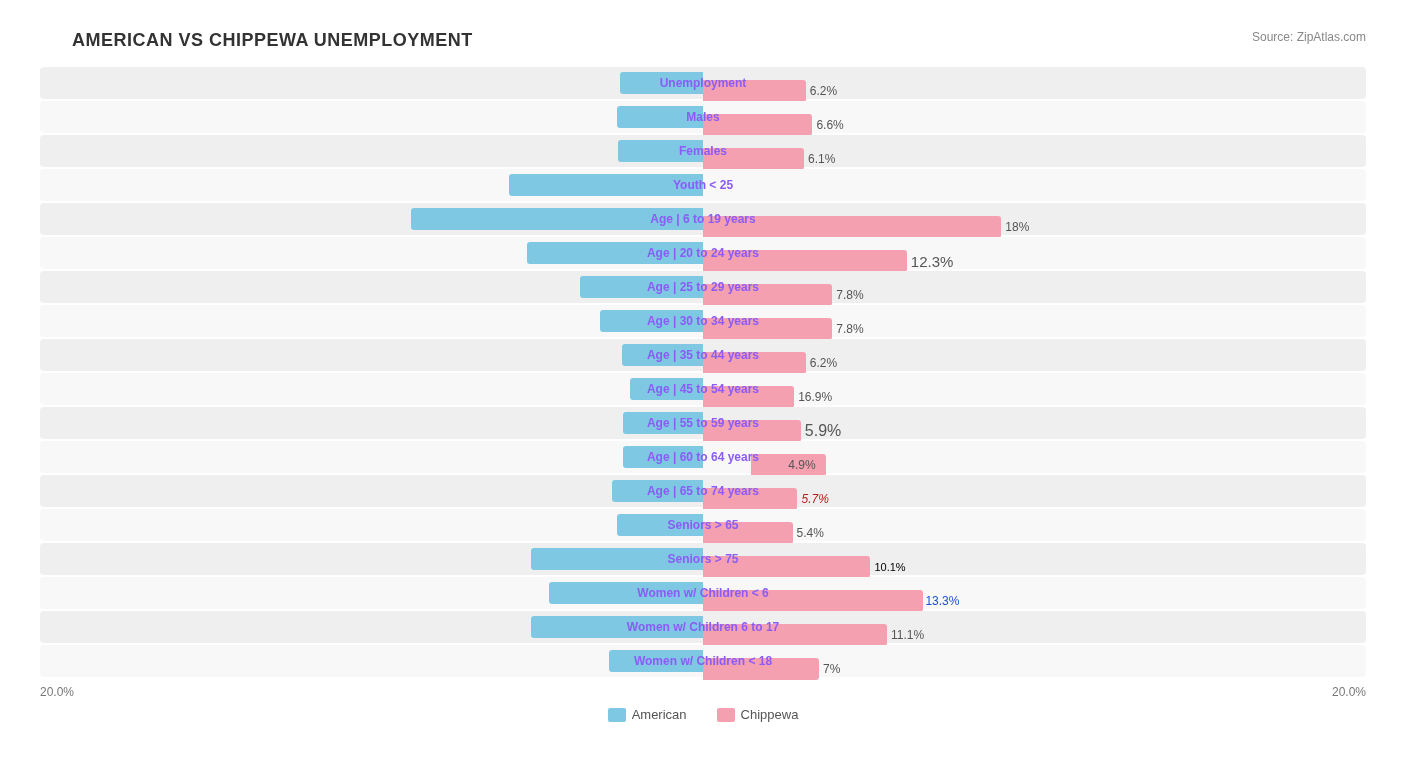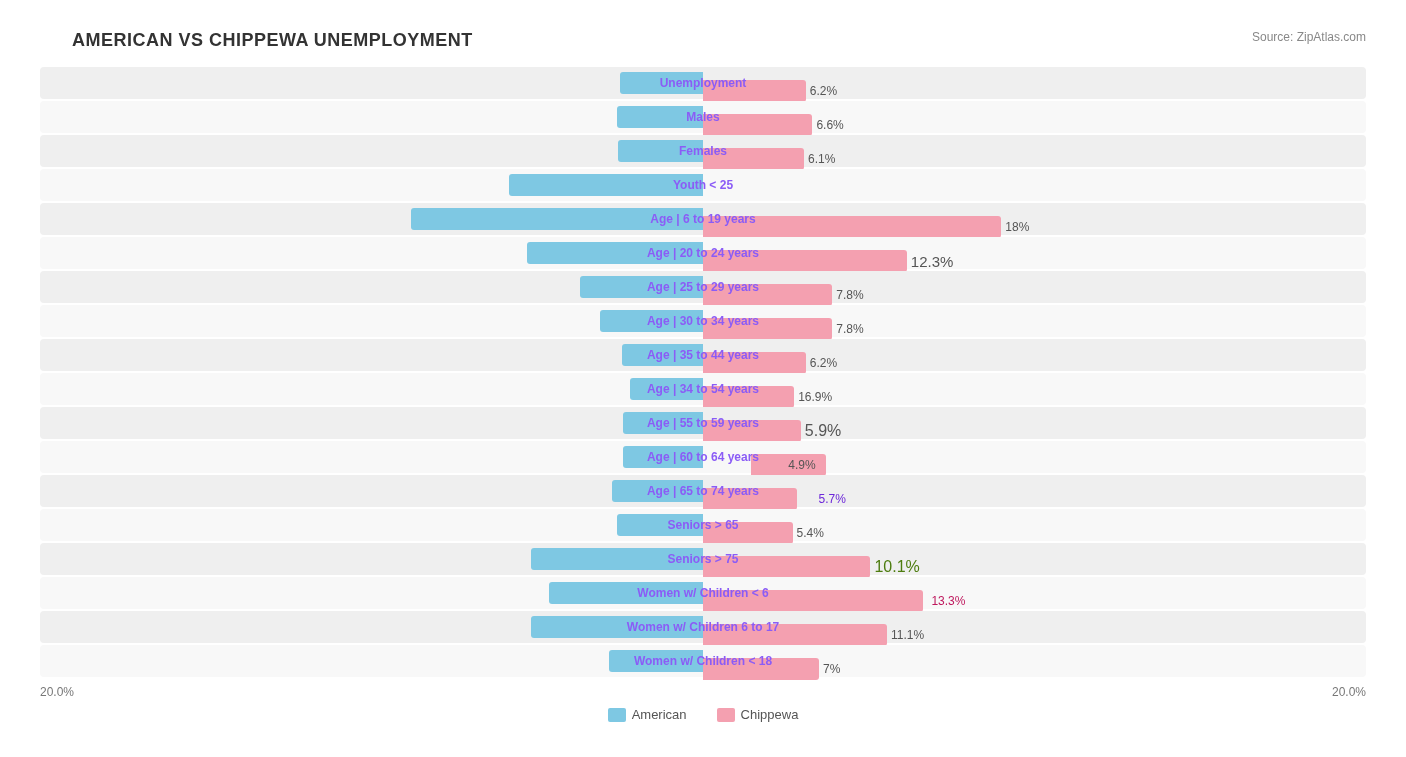--- a/index.html
+++ b/index.html
@@ -298,21 +298,21 @@
     </div>
   </div>
       <div class="bar-row">
     <div class="row-inner">
       <div class="bar-left-container" style="width:50%">
         <div style="position:relative; display:flex; align-items:center; justify-content:flex-end; width:100%; height:100%;">
 
           <div class="bar-left" style="width:11.000000000000002%; height:22px; background:#7ec8e3; border-radius:3px 0 0 3px;"></div>
         </div>
       </div>
-      <div class="row-label">Age | 34 to 54 years</div>
+      <div class="row-label">Age | 45 to 54 years</div>
       <div class="bar-right-container" style="width:50%">
         <div style="position:relative; display:flex; align-items:center; width:100%; height:100%;">
           <div class="bar-right" style="width:13.750000000000002%; height:22px; background:#f4a0b0; border-radius:0 3px 3px 0;"></div>
           <span class="bar-right-value" style="position:absolute; left:13.750000000000002%; margin-left:4px; font-size:12px; color:#555; white-space:nowrap;">16.9%</span>
         </div>
       </div>
     </div>
   </div>
       <div class="bar-row">
     <div class="row-inner">
@@ -353,21 +353,21 @@
       <div class="bar-left-container" style="width:50%">
         <div style="position:relative; display:flex; align-items:center; justify-content:flex-end; width:100%; height:100%;">
 
           <div class="bar-left" style="width:13.750000000000002%; height:22px; background:#7ec8e3; border-radius:3px 0 0 3px;"></div>
         </div>
       </div>
       <div class="row-label">Age | 65 to 74 years</div>
       <div class="bar-right-container" style="width:50%">
         <div style="position:relative; display:flex; align-items:center; width:100%; height:100%;">
           <div class="bar-right" style="width:14.250000000000002%; height:22px; background:#f4a0b0; border-radius:0 3px 3px 0;"></div>
-          <span class="bar-right-value" style="position:absolute; left:14.250000000000002%; margin-left:21px; font-size:12px; color:#6d28d9; white-space:nowrap;">5.7%</span>
+          <span class="bar-right-value" style="position:absolute; left:14.250000000000002%; margin-left:4px; font-size:12px; color:#b91c1c; white-space:nowrap;font-style:italic;">5.7%</span>
         </div>
       </div>
     </div>
   </div>
       <div class="bar-row">
     <div class="row-inner">
       <div class="bar-left-container" style="width:50%">
         <div style="position:relative; display:flex; align-items:center; justify-content:flex-end; width:100%; height:100%;">
 
           <div class="bar-left" style="width:13%; height:22px; background:#7ec8e3; border-radius:3px 0 0 3px;"></div>
@@ -387,38 +387,38 @@
       <div class="bar-left-container" style="width:50%">
         <div style="position:relative; display:flex; align-items:center; justify-content:flex-end; width:100%; height:100%;">
 
           <div class="bar-left" style="width:26%; height:22px; background:#7ec8e3; border-radius:3px 0 0 3px;"></div>
         </div>
       </div>
       <div class="row-label">Seniors &gt; 75</div>
       <div class="bar-right-container" style="width:50%">
         <div style="position:relative; display:flex; align-items:center; width:100%; height:100%;">
           <div class="bar-right" style="width:25.25%; height:22px; background:#f4a0b0; border-radius:0 3px 3px 0;"></div>
-          <span class="bar-right-value" style="position:absolute; left:25.25%; margin-left:4px; font-size:16px; color:#4d7c0f; white-space:nowrap;">10.1%</span>
+          <span class="bar-right-value" style="position:absolute; left:25.25%; margin-left:4px; font-size:11px; color:#000000; white-space:nowrap;">10.1%</span>
         </div>
       </div>
     </div>
   </div>
       <div class="bar-row">
     <div class="row-inner">
       <div class="bar-left-container" style="width:50%">
         <div style="position:relative; display:flex; align-items:center; justify-content:flex-end; width:100%; height:100%;">
 
           <div class="bar-left" style="width:23.25%; height:22px; background:#7ec8e3; border-radius:3px 0 0 3px;"></div>
         </div>
       </div>
       <div class="row-label">Women w/ Children &lt; 6</div>
       <div class="bar-right-container" style="width:50%">
         <div style="position:relative; display:flex; align-items:center; width:100%; height:100%;">
           <div class="bar-right" style="width:33.25%; height:22px; background:#f4a0b0; border-radius:0 3px 3px 0;"></div>
-          <span class="bar-right-value" style="position:absolute; left:33.25%; margin-left:8px; font-size:12px; color:#be185d; white-space:nowrap;">13.3%</span>
+          <span class="bar-right-value" style="position:absolute; left:33.25%; margin-left:2px; font-size:12px; color:#1d4ed8; white-space:nowrap;">13.3%</span>
         </div>
       </div>
     </div>
   </div>
       <div class="bar-row">
     <div class="row-inner">
       <div class="bar-left-container" style="width:50%">
         <div style="position:relative; display:flex; align-items:center; justify-content:flex-end; width:100%; height:100%;">
 
           <div class="bar-left" style="width:26%; height:22px; background:#7ec8e3; border-radius:3px 0 0 3px;"></div>

